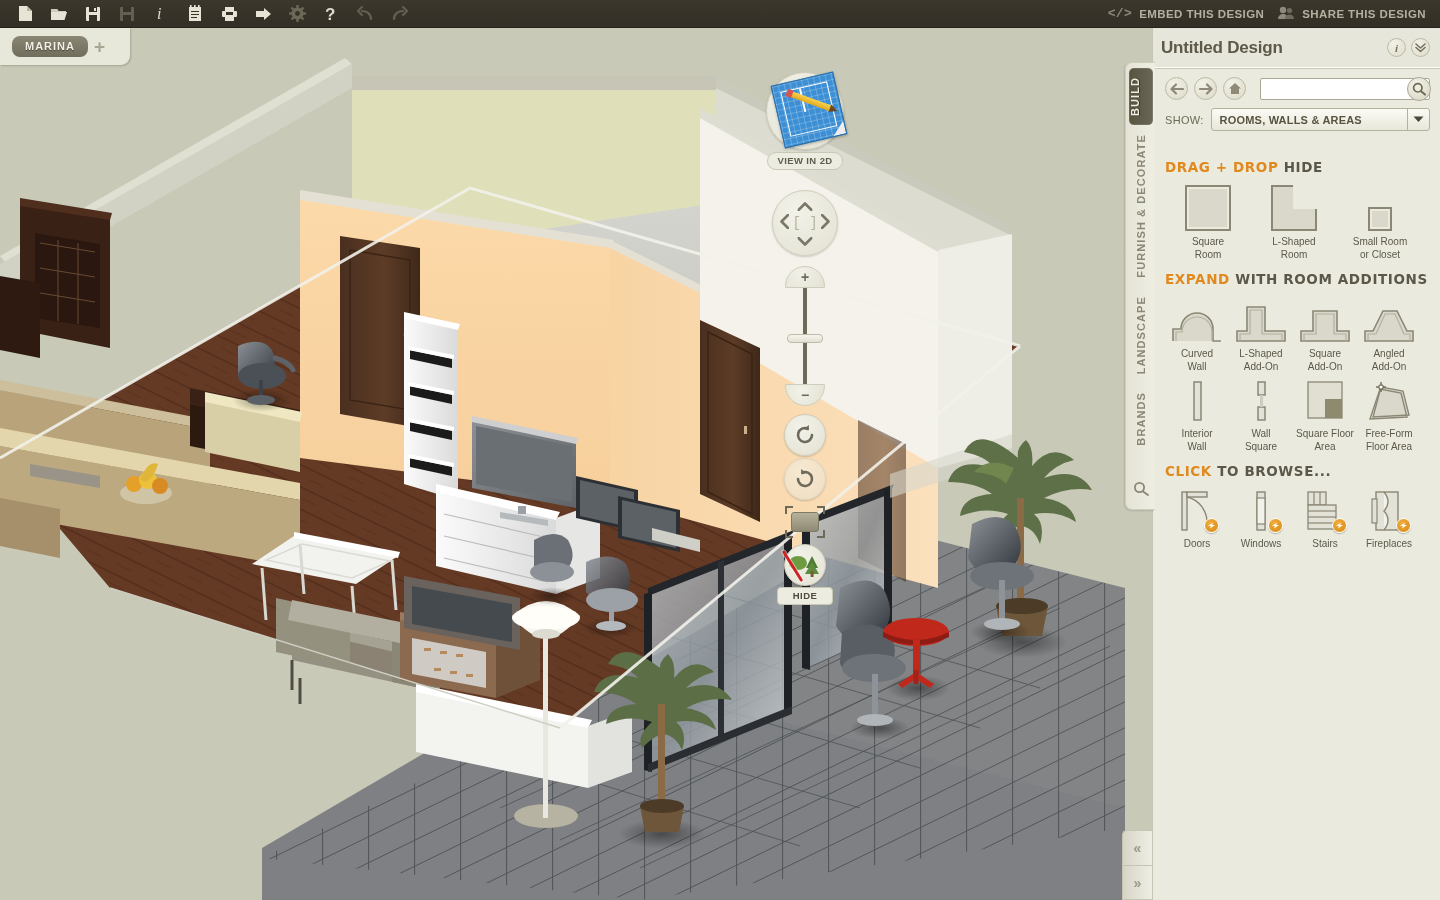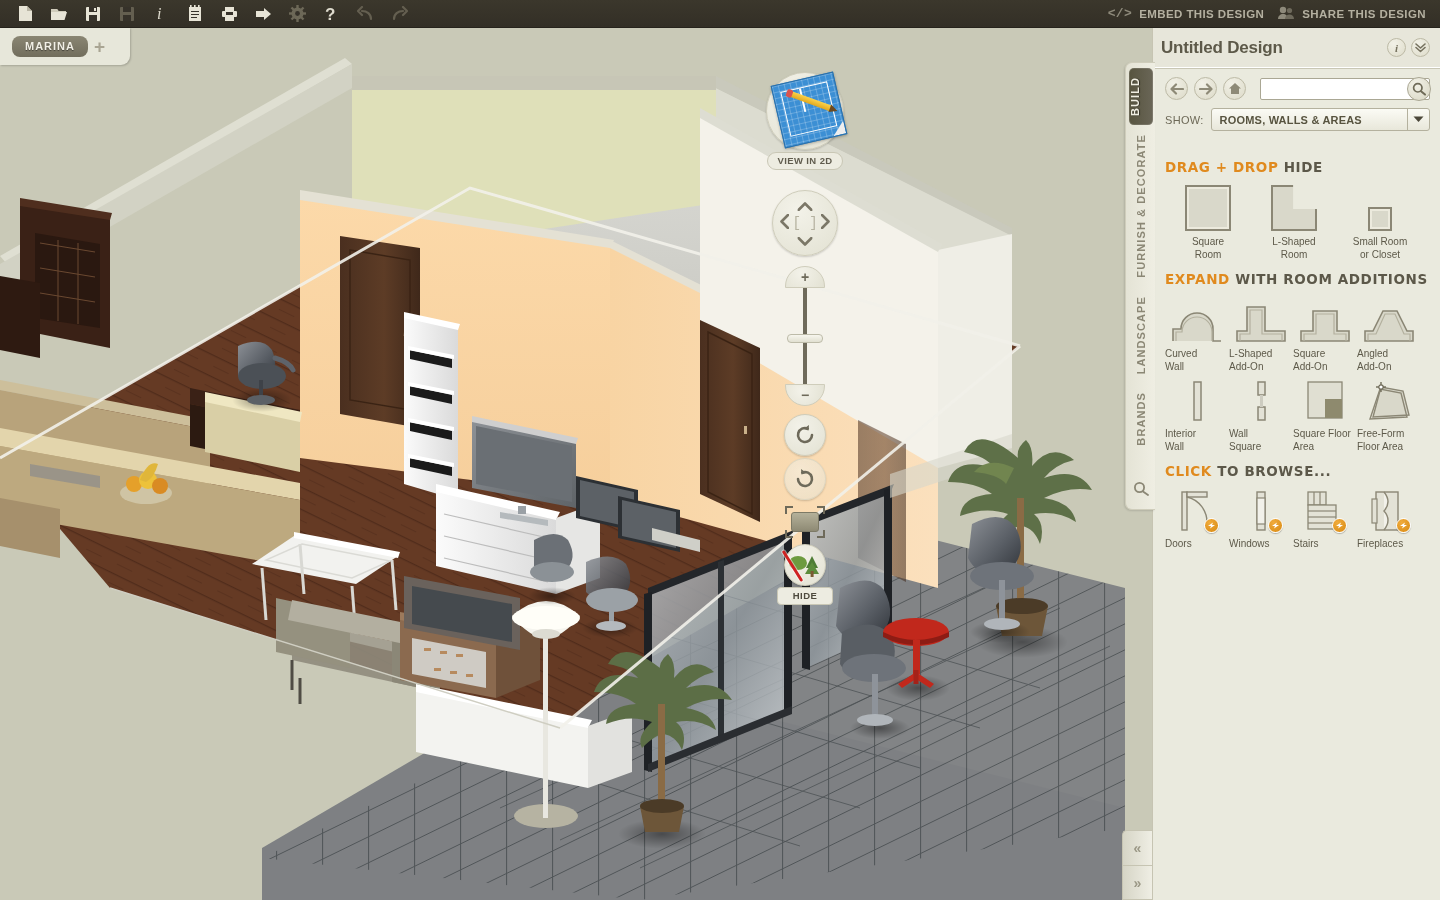--- a/index.html
+++ b/index.html
@@ -218,21 +218,21 @@
     border-left: 1px solid #b4b19e;
     display: flex; align-items: center; justify-content: center; color: #4b4739; font-size: 9px;
   }
 
   .panel-body { padding: 8px 12px 0; }
   .sec-title { font-size: 13.5px; font-weight: bold; letter-spacing: .6px; color: #5c5849; margin: 10px 0 6px; font-family: "DejaVu Sans", sans-serif; }
   .sec-title .hl { color: #e08a1e; }
   .grid3 { display: flex; align-items: flex-end; gap: 0; }
   .grid3 .cell { width: 86px; text-align: center; }
   .grid4 { display: flex; gap: 0; }
-  .grid4 .cell { width: 64px; }
+  .grid4 .cell { width: 64px; text-align: center; }
   .cell { cursor: pointer; }
   .cell-art { height: 50px; display: flex; align-items: flex-end; justify-content: center; }
   .cell-lbl { font-size: 10px; line-height: 13px; color: #5d5949; margin-top: 4px; }
   .browse-cell .cell-art { height: 48px; position: relative; }
   .badge {
     position: absolute; right: 10px; bottom: 0; width: 15px; height: 15px; border-radius: 50%;
     background: radial-gradient(circle at 35% 28%, #f0ab3c, #d88a12);
     border: 1px solid #fff; box-shadow: 0 1px 1px rgba(0,0,0,.25);
     display: flex; align-items: center; justify-content: center;
   }

